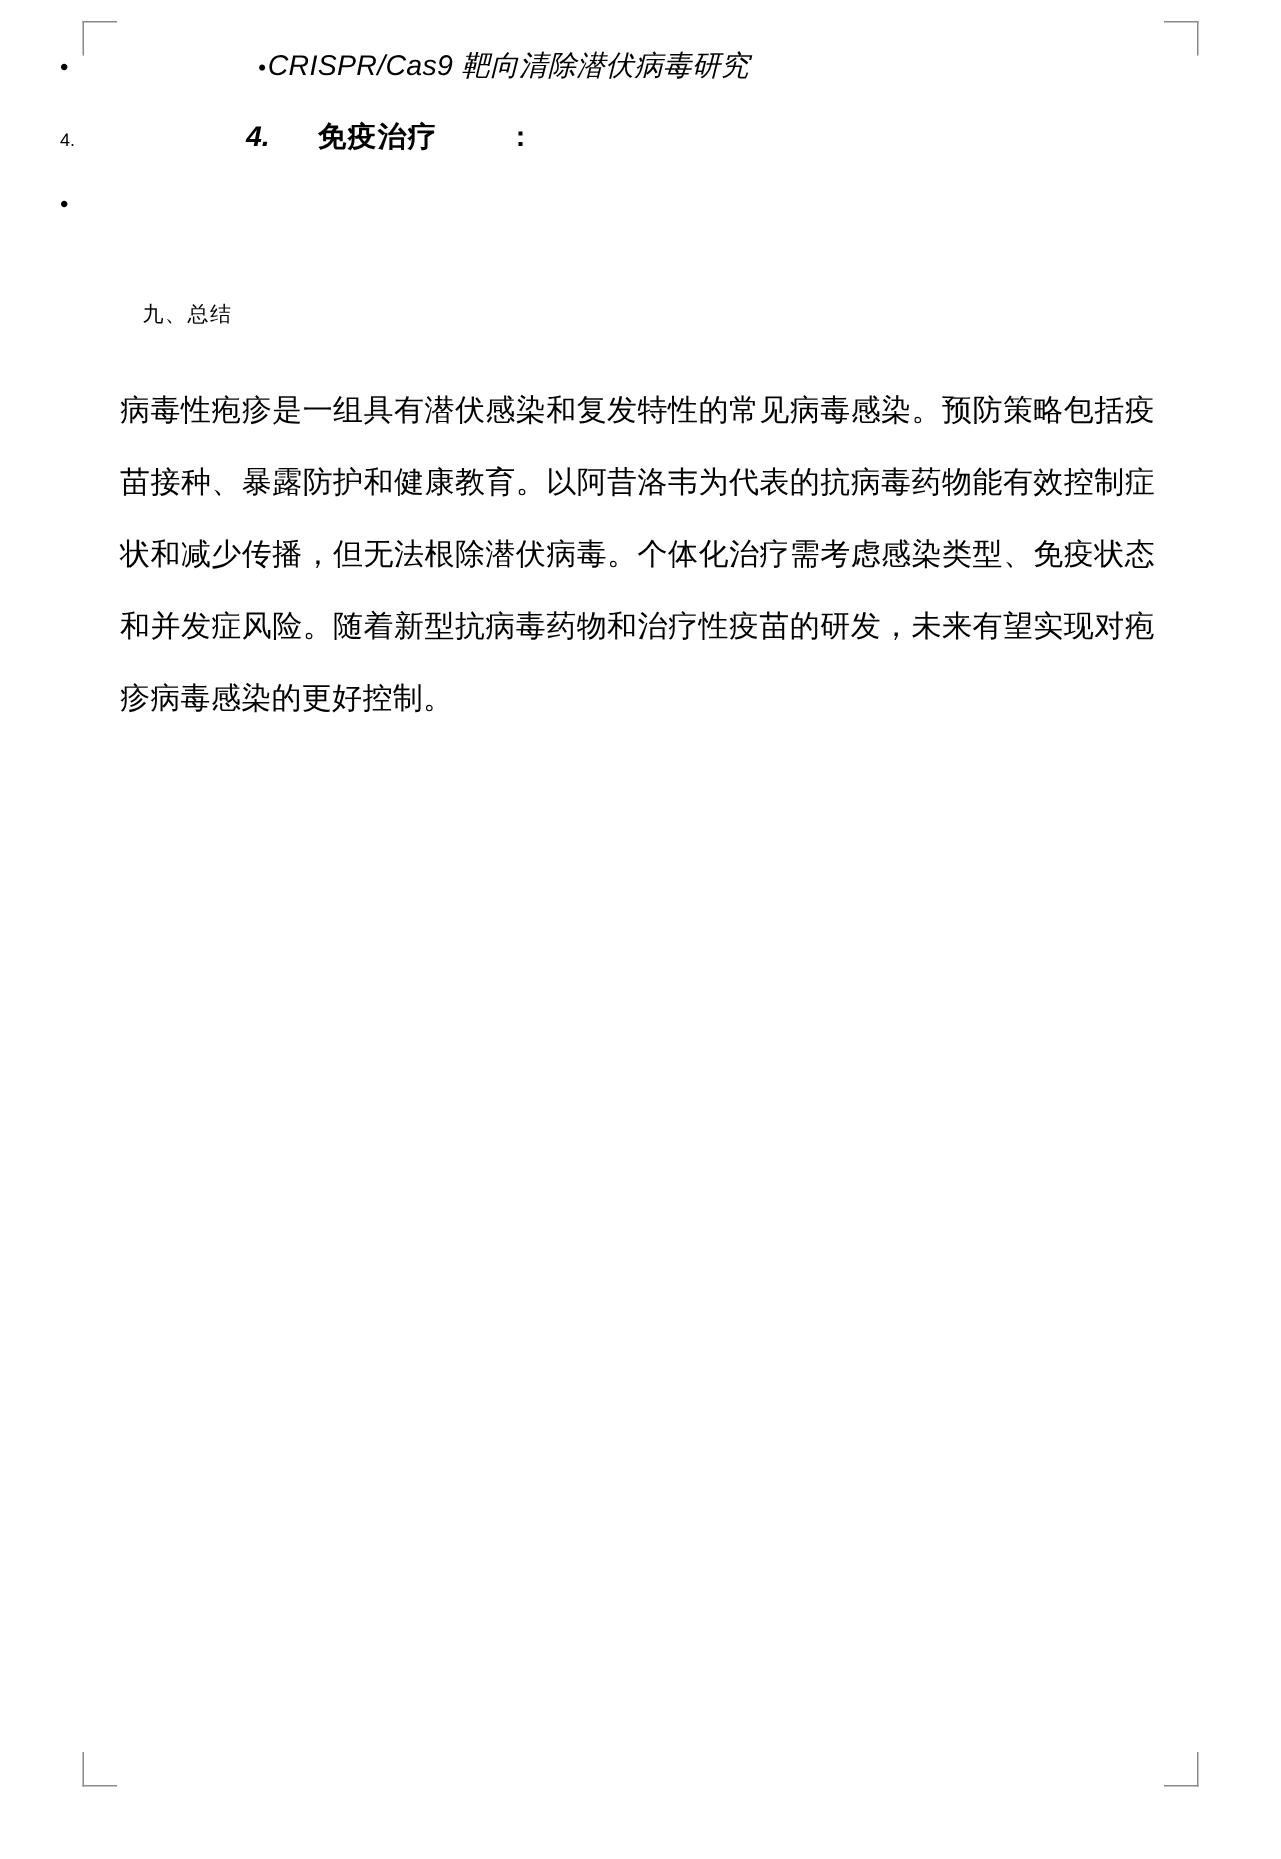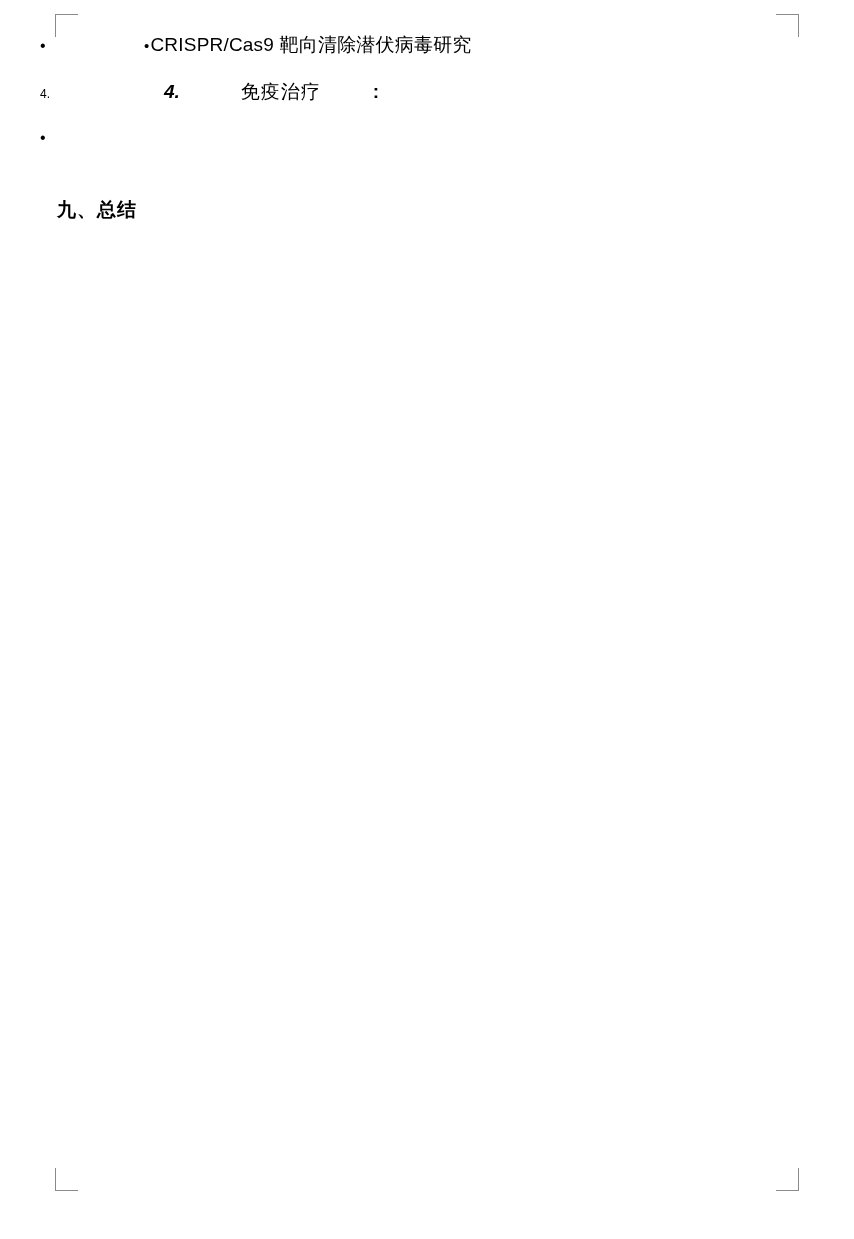--- a/index.html
+++ b/index.html
@@ -47,25 +47,26 @@
   }
   .outer-bullet {
     width: 14px;
     flex: 0 0 14px;
     font-size: 16px;
     line-height: 34px;
     color: #000;
     text-align: left;
   }
   .bullet-text {
-    margin-left: 90px;
+    margin-left: 118px;
     font-size: 19px;
     line-height: 34px;
     letter-spacing: 0.2px;
     white-space: nowrap;
+    font-style: italic;
   }
   .bullet-text .inner-bullet {
     font-size: 15px;
     margin-right: 1px;
   }
 
   
   .num-row {
     display: flex;
     align-items: baseline;
@@ -80,37 +81,37 @@
     line-height: 34px;
   }
   .num-marker {
     margin-left: 98px;
     font-size: 19px;
     font-weight: bold;
     font-style: italic;
     line-height: 34px;
   }
   .num-label {
-    margin-left: 61px;
+    margin-left: 32px;
     font-size: 19px;
-    font-weight: normal;
+    font-weight: bold;
     line-height: 34px;
     letter-spacing: 1px;
   }
   .num-colon {
     margin-left: 52px;
     font-size: 19px;
     font-weight: bold;
     line-height: 34px;
   }
 
   .section-heading {
-    margin: 40px 0 26px 17px;
-    font-size: 19px;
-    font-weight: bold;
+    margin: 40px 0 26px 55px;
+    font-size: 14px;
+    font-weight: normal;
     letter-spacing: 1px;
     line-height: 30px;
   }
 
   .body-para {
     margin: 0 0 0 40px;
     width: 690px;
     font-size: 20px;
     line-height: 48px;
     text-align: justify;
@@ -141,15 +142,16 @@
       <span class="num-label">免疫治疗</span>
       <span class="num-colon">:</span>
     </div>
 
     <div class="bullet-row">
       <span class="outer-bullet">•</span>
     </div>
 
     <h2 class="section-heading">九、总结</h2>
 
+    <p class="body-para">病毒性疱疹是一组具有潜伏感染和复发特性的常见病毒感染。预防策略包括疫苗接种、暴露防护和健康教育。以阿昔洛韦为代表的抗病毒药物能有效控制症状和减少传播，但无法根除潜伏病毒。个体化治疗需考虑感染类型、免疫状态和并发症风险。随着新型抗病毒药物和治疗性疫苗的研发，未来有望实现对疱疹病毒感染的更好控制。</p>
 
   </div>
 </div>
 
 </body></html>

